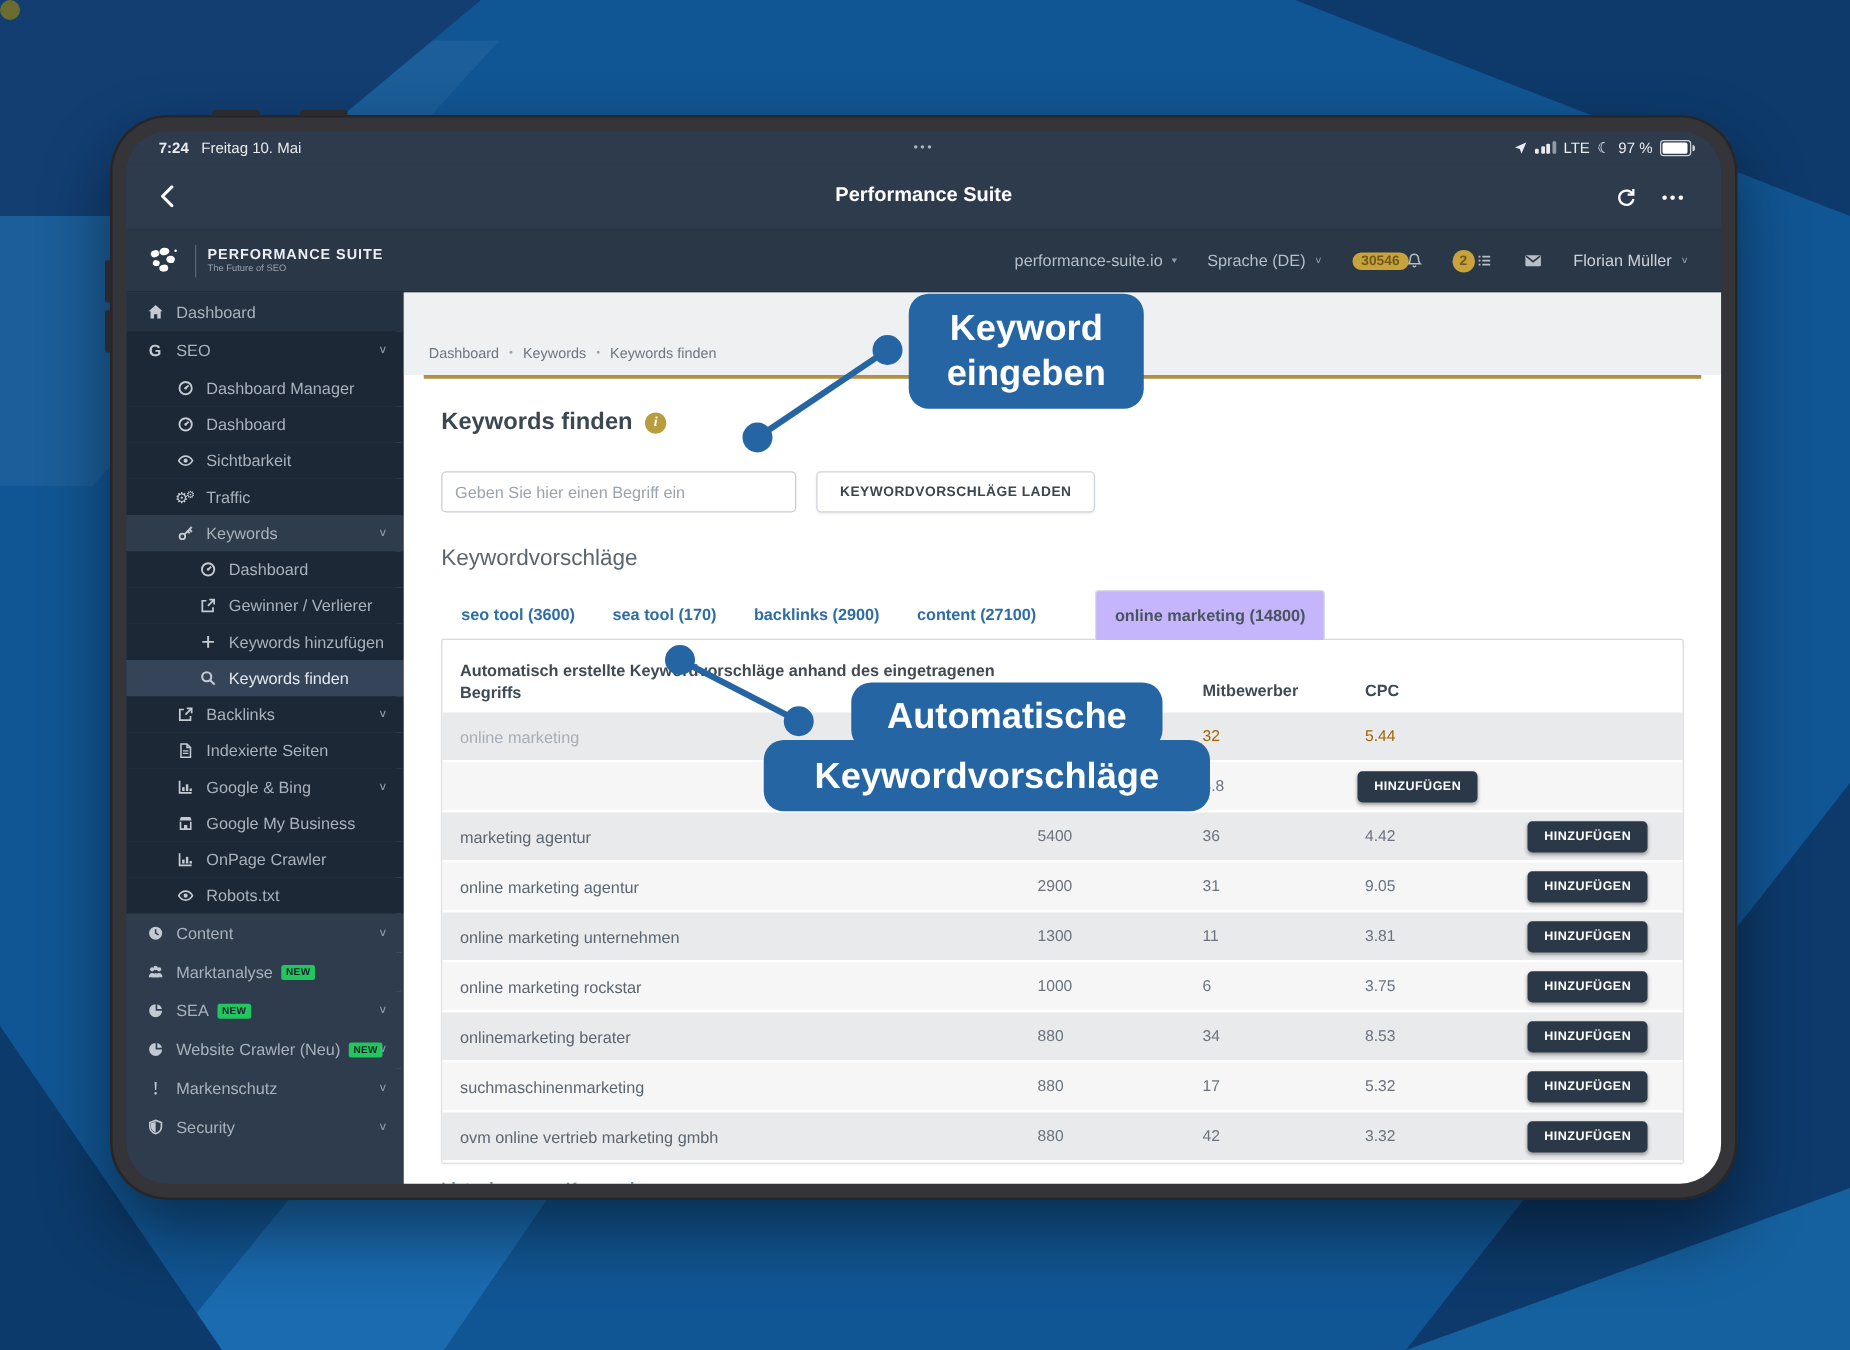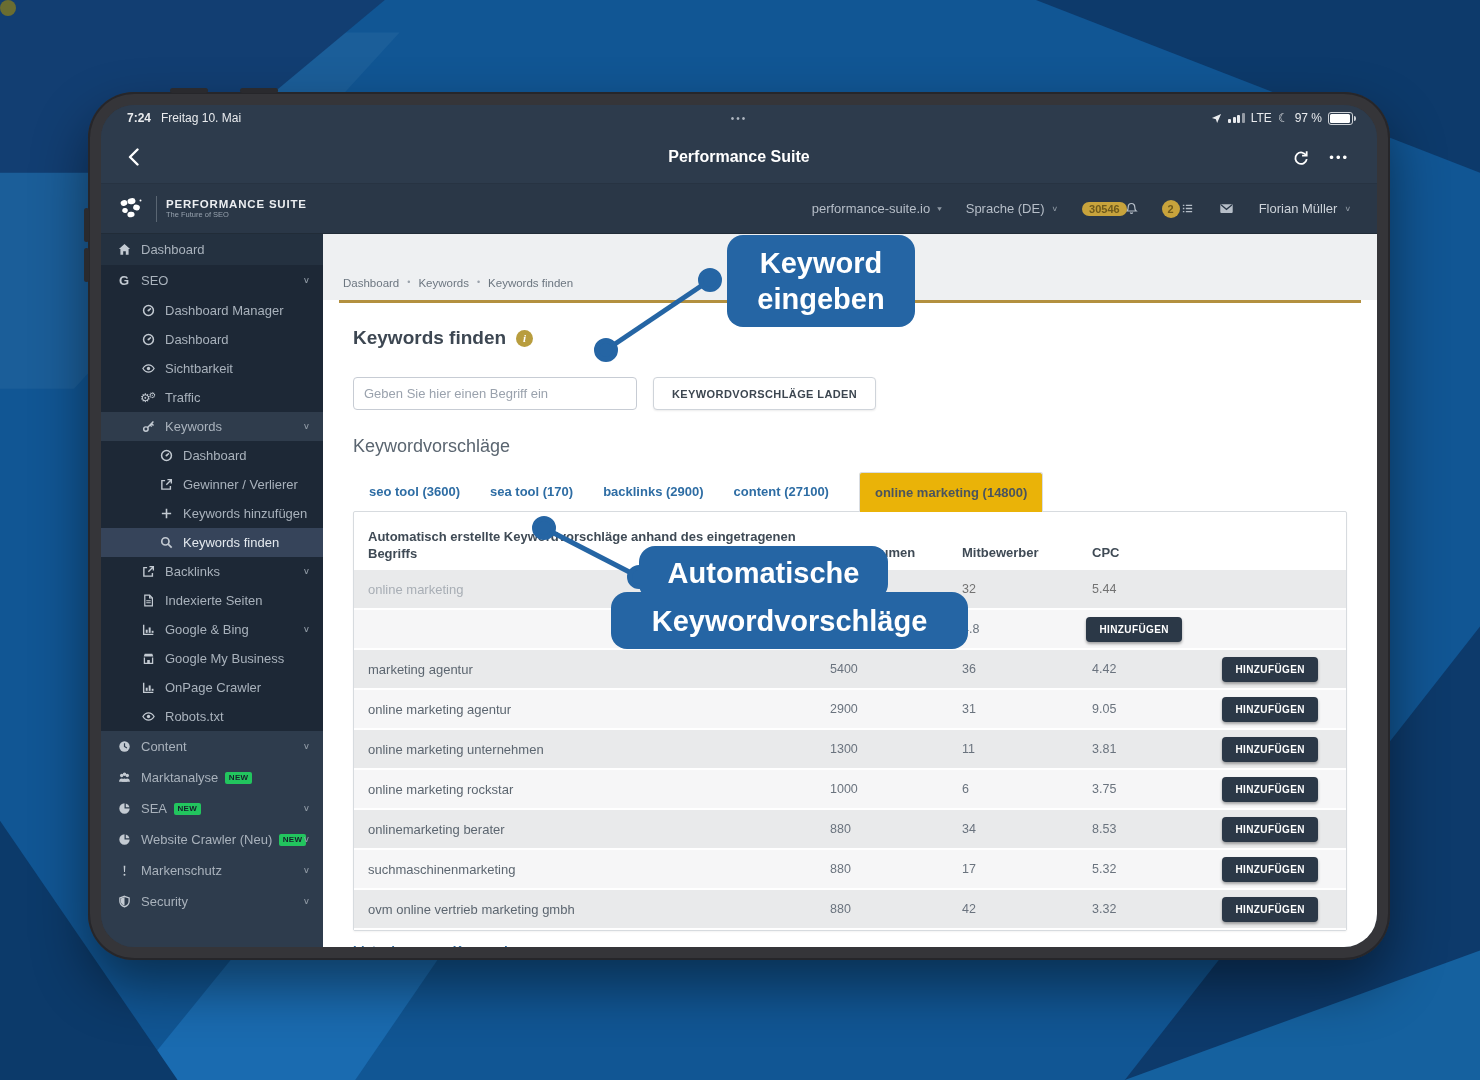--- a/index.html
+++ b/index.html
@@ -104,48 +104,48 @@
   .kw-input{width:262px;height:31px;border:1px solid #c7ccd4;border-radius:4px;
     padding:0 10px;font-size:13px;color:#4a545e;outline:none;font-family:inherit;}
   .kw-input::placeholder{color:#9aa2ad;}
   .load-btn{height:33px;background:#fff;border:1px solid #cfd4da;border-radius:4px;
     font-weight:700;font-size:11px;color:#3c4650;letter-spacing:.4px;padding:0 18px;
     box-shadow:0 1px 2px rgba(0,0,0,.08);font-family:inherit;cursor:pointer;}
   .section-title{margin:26px 0 0 30px;font-size:18px;color:#5a6570;}
   .tabs-row{display:flex;align-items:flex-end;margin:10px 0 0 0;padding-left:46px;height:44px;}
   .tab{color:#2e6da4;font-size:13px;font-weight:700;margin-right:30px;cursor:pointer;
     padding-bottom:12px;}
-  .tab.active{color:#4a545e;background:#eab308;border:1px solid #d9dde2;border-bottom:none;
-    border-radius:3px 3px 0 0;padding:12px 15px;margin-bottom:-1px;position:relative;z-index:2;}
+  .tab.active{color:#4a545e;background:#c4b5fd;border:1px solid #d9dde2;border-bottom:none;
+    border-radius:3px 3px 0 0;padding:12px 15px;margin-bottom:-1px;position:relative;z-index:2;margin-left:17px;}
   .card{margin:0 30px;border:1px solid #d7dbdf;background:#fff;border-radius:2px;
     box-shadow:0 1px 2px rgba(0,0,0,.05);position:relative;z-index:1;}
   .thead{display:grid;grid-template-columns:464px 132px 130px 130px 1fr;min-height:58px;
     align-items:end;color:#3f4a55;font-size:13px;font-weight:700;}
   .thead .t-title{padding:10px 20px 8px 14px;line-height:17px;}
   .thead .t-col{padding:0 0 10px 12px;}
   .trow{display:grid;grid-template-columns:464px 132px 130px 130px 1fr;height:38px;
     align-items:center;border-bottom:2px solid #fff;font-size:13px;color:#5c6670;}
   .trow.gray{background:#e9eaeb;}
   .trow.lite{background:#f6f6f7;}
   .trow.muted{color:#a8aeb5;}
-  .trow.muted .num{color:#737373;}
+  .trow.muted .num{color:#a16207;}
   .c-kw{padding-left:14px;}
   .num{padding-left:12px;font-size:12.5px;color:#6a737e;}
   .c-btn{display:flex;justify-content:flex-end;padding-right:28px;}
   .add-btn{background:#2b3847;color:#fff;font-weight:700;font-size:10px;letter-spacing:.4px;
     border:none;border-radius:4px;height:25px;padding:0 13px;
     box-shadow:0 2px 3px rgba(0,0,0,.35);font-family:inherit;cursor:pointer;}
   .footer-link{margin:12px 0 0 30px;color:#2e6da4;font-weight:700;font-size:13px;cursor:pointer;}
   
   .overlay-svg{position:absolute;left:0;top:0;width:1276px;height:842px;pointer-events:none;z-index:8;}
   .callout{position:absolute;background:#2565a4;color:#fff;border-radius:16px;z-index:9;
     display:flex;align-items:center;justify-content:center;text-align:center;
     font-weight:600;font-size:29px;line-height:36px;}
   .co1{left:626px;top:130px;width:188px;height:92px;}
-  .co2a{left:538px;top:441px;width:249px;height:54px;}
+  .co2a{left:580px;top:441px;width:249px;height:54px;}
   .co2b{left:510px;top:487px;width:357px;height:57px;}
   .icn svg{display:block;}
 </style>
 </head>
 <body>
 
 <div class="bg">
   <div class="shpB"></div>
   <div class="shpA"></div>
   <div class="shpC"></div>

